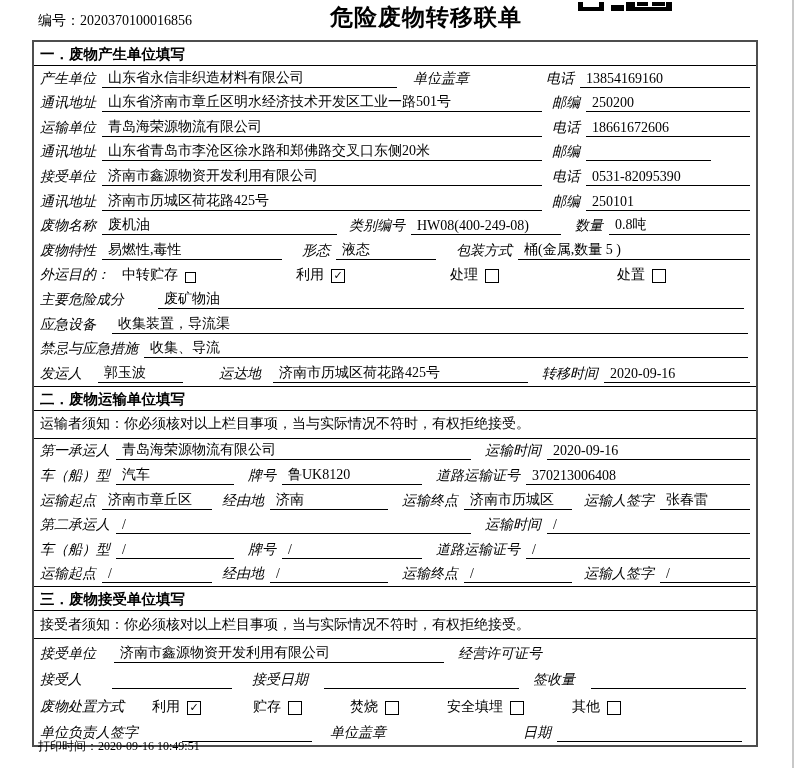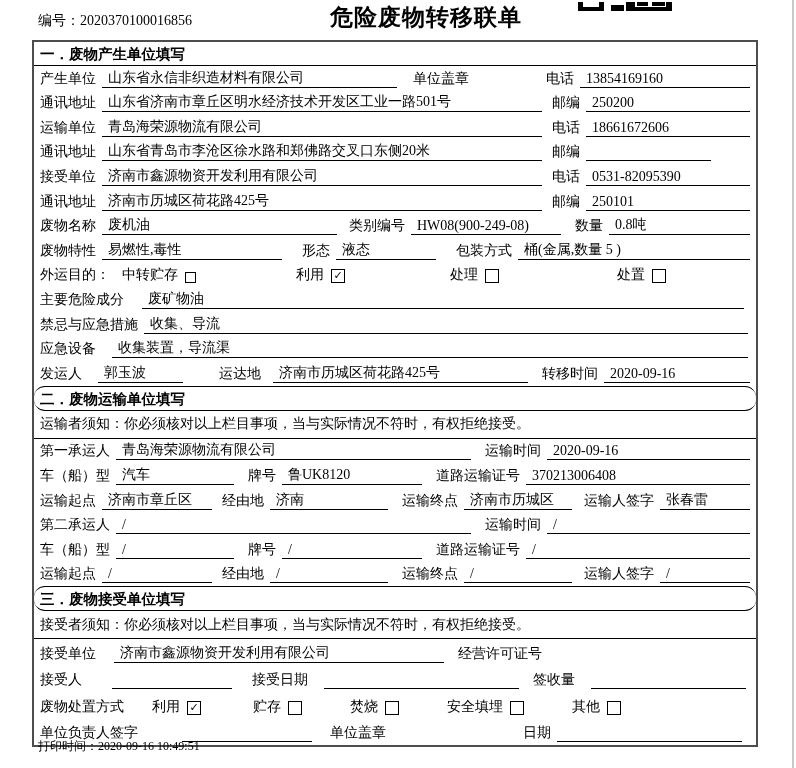--- a/index.html
+++ b/index.html
@@ -17,25 +17,25 @@
   }
   .qr{position:absolute;left:578px;top:0;}
   .form-table{
     position:absolute;left:32px;top:40px;width:722px;
     border:2px solid #4d4d4d;background:#fff;box-sizing:content-box;
   }
   .sec-head{
     font-family:"Liberation Sans","DejaVu Sans",sans-serif;font-weight:bold;font-size:14.5px;
     padding:3px 6px 2px 6px;border-bottom:1px solid #000;height:18px;line-height:18px;
   }
-  .sec-head.bt{border-top:1px solid #000;border-radius:11px;}
+  .sec-head.bt{border-top:1px solid #000;}
   .notice-row{display:flex;align-items:center;height:27px;padding:0 6px;border-bottom:1px solid #000;}
   .row{display:flex;align-items:flex-end;height:24.6px;padding:0 6px 3px 6px;box-sizing:border-box;}
   .sec3 .row{height:26.5px;}
-  .lb{white-space:nowrap;margin-right:6px;}
+  .lb{white-space:nowrap;margin-right:6px;font-style:italic;}
   .u{border-bottom:1px solid #000;padding:0 6px;white-space:nowrap;overflow:hidden;box-sizing:border-box;}
   .grow{flex:1 1 auto;}
   .sp{flex:1 1 auto;}
   .cbi{white-space:nowrap;display:flex;align-items:flex-end;}
   .cb{
     display:inline-block;width:12px;height:12px;border:1px solid #000;margin-left:7px;
     font-size:11px;line-height:12px;text-align:center;
     font-family:"DejaVu Sans",sans-serif;position:relative;top:-1px;
   }
   .cb.sm{width:9px;height:9px;line-height:9px;}
@@ -107,21 +107,21 @@
       <span class="lb">通讯地址</span>
       <span class="u" style="width:440px">济南市历城区荷花路425号</span>
       <span class="lb" style="margin-left:10px">邮编</span>
       <span class="u grow">250101</span>
     </div>
 
     <div class="row">
       <span class="lb">废物名称</span>
       <span class="u" style="width:235px">废机油</span>
       <span class="lb" style="margin-left:12px">类别编号</span>
-      <span class="u" style="width:150px">HW08(900-249-08)</span>
+      <span class="u" style="width:150px">HW08(400-249-08)</span>
       <span class="lb" style="margin-left:14px">数量</span>
       <span class="u grow">0.8吨</span>
     </div>
 
     <div class="row">
       <span class="lb">废物特性</span>
       <span class="u" style="width:180px">易燃性,毒性</span>
       <span class="lb" style="margin-left:20px">形态</span>
       <span class="u" style="width:100px">液态</span>
       <span class="lb" style="margin-left:20px">包装方式</span>
@@ -143,31 +143,31 @@
         <span class="cb"></span>
       </span>
       <span class="cbi" style="margin-left:118px">
         <span>处置</span>
         <span class="cb"></span>
       </span>
     </div>
 
     <div class="row">
       <span class="lb">主要危险成分</span>
-      <span class="u grow" style="margin-left:12px;margin-right:6px">废矿物油</span>
+      <span class="u grow" style="margin-left:28px;margin-right:6px">废矿物油</span>
+    </div>
+
+    <div class="row">
+      <span class="lb">应急设备</span>
+      <span class="u grow" style="margin-left:10px;margin-right:2px">收集装置，导流渠</span>
     </div>
 
     <div class="row">
       <span class="lb">禁忌与应急措施</span>
       <span class="u grow" style="margin-right:2px">收集、导流</span>
-    </div>
-
-    <div class="row">
-      <span class="lb">应急设备</span>
-      <span class="u grow" style="margin-left:10px;margin-right:2px">收集装置，导流渠</span>
     </div>
 
     <div class="row">
       <span class="lb">发运人</span>
       <span class="u" style="width:85px;margin-left:10px">郭玉波</span>
       <span class="lb" style="margin-left:36px">运达地</span>
       <span class="u" style="width:255px;margin-left:6px">济南市历城区荷花路425号</span>
       <span class="lb" style="margin-left:14px">转移时间</span>
       <span class="u grow">2020-09-16</span>
     </div>

